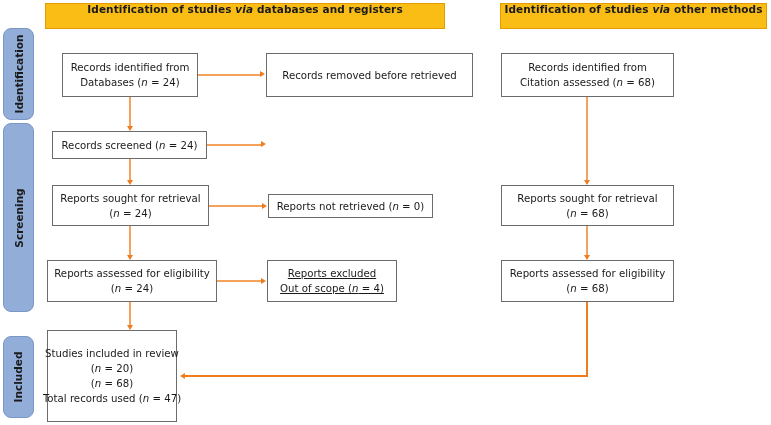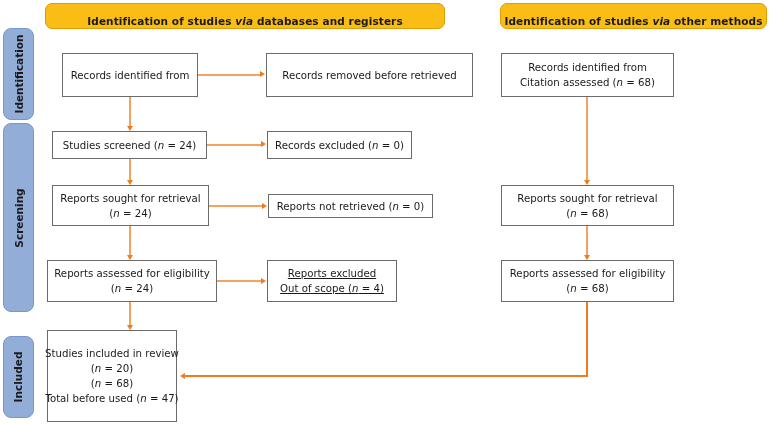--- a/index.html
+++ b/index.html
@@ -14,26 +14,26 @@
     background: #ffffff;
     font-family: "DejaVu Sans", "Liberation Sans", sans-serif;
     overflow: hidden;
   }
 
   
   .banner {
     position: absolute;
     background: #f9bd16;
     border: 1px solid #e09c00;
-    border-radius: 7px;
+    border-radius: 0;
     color: #1a1a1a;
     font-size: 10.5px;
     font-weight: bold;
     display: flex;
-    align-items: flex-end;
+    align-items: flex-start;
     justify-content: center;
     text-align: center;
     line-height: 1.1;
     letter-spacing: 0.1px;
   }
   .banner .it { font-style: italic; }
 
   
   .stage {
     position: absolute;
@@ -126,41 +126,39 @@
   <div class="stage" style="left:3px; top:123px; width:29px; height:187px;">
     <span class="vtext">Screening</span>
   </div>
 
   <div class="stage" style="left:3px; top:336px; width:29px; height:80px;">
     <span class="vtext">Included</span>
   </div>
 
   <div class="node" style="left:62px; top:53px; width:136px; height:44px;">
     <span class="line">Records identified from</span>
+    <span class="line"><span>Databases (</span><span class="ital">n</span><span> = 24)</span></span>
   </div>
 
   <div class="node" style="left:266px; top:53px; width:207px; height:44px;">
     <span class="line">Records removed before retrieved</span>
   </div>
 
   <div class="node" style="left:501px; top:53px; width:173px; height:44px;">
     <span class="line">Records identified from</span>
     <span class="line"><span>Citation assessed (</span><span class="ital">n</span><span> = 68)</span></span>
   </div>
 
   <div class="hline pale" style="left:198px; top:74px; width:62px;"></div>
   <div class="arrow-right" style="left:260px; top:71.2px;"></div>
 
   <div class="node" style="left:52px; top:131px; width:155px; height:28px;">
-    <span class="line"><span>Studies screened (</span><span class="ital">n</span><span> = 24)</span></span>
-  </div>
-
-  <div class="node" style="left:267px; top:131px; width:145px; height:28px;">
-    <span class="line"><span>Records excluded (</span><span class="ital">n</span><span> = 0)</span></span>
-  </div>
+    <span class="line"><span>Records screened (</span><span class="ital">n</span><span> = 24)</span></span>
+  </div>
+
 
   <div class="vline" style="left:129.2px; top:97px; height:29px;"></div>
   <div class="arrow-down" style="left:126.6px; top:126px;"></div>
 
   <div class="hline pale" style="left:207px; top:144.2px; width:54px;"></div>
   <div class="arrow-right" style="left:261px; top:141.4px;"></div>
 
   <div class="node" style="left:52px; top:185px; width:157px; height:41px;">
     <span class="line">Reports sought for retrieval</span>
     <span class="line"><span>(</span><span class="ital">n</span><span> = 24)</span></span>
@@ -205,21 +203,21 @@
   <div class="hline pale" style="left:217px; top:280.4px; width:44px;"></div>
   <div class="arrow-right" style="left:261px; top:277.6px;"></div>
 
   <div class="vline" style="left:586.2px; top:226px; height:29px;"></div>
   <div class="arrow-down" style="left:583.6px; top:255px;"></div>
 
   <div class="node" style="left:47px; top:330px; width:130px; height:92px;">
     <span class="line">Studies included in review</span>
     <span class="line"><span>(</span><span class="ital">n</span><span> = 20)</span></span>
     <span class="line"><span>(</span><span class="ital">n</span><span> = 68)</span></span>
-    <span class="line"><span>Total before used (</span><span class="ital">n</span><span> = 47)</span></span>
+    <span class="line"><span>Total records used (</span><span class="ital">n</span><span> = 47)</span></span>
   </div>
 
   <div class="vline" style="left:129.2px; top:302px; height:23px;"></div>
   <div class="arrow-down" style="left:126.6px; top:325px;"></div>
 
   <div class="vline" style="left:586.2px; top:302px; height:74px; background:#f07c1e;"></div>
   <div class="hline" style="left:185px; top:375.4px; width:403px;"></div>
   <div class="arrow-left" style="left:180px; top:372.6px;"></div>
 
 </div>

